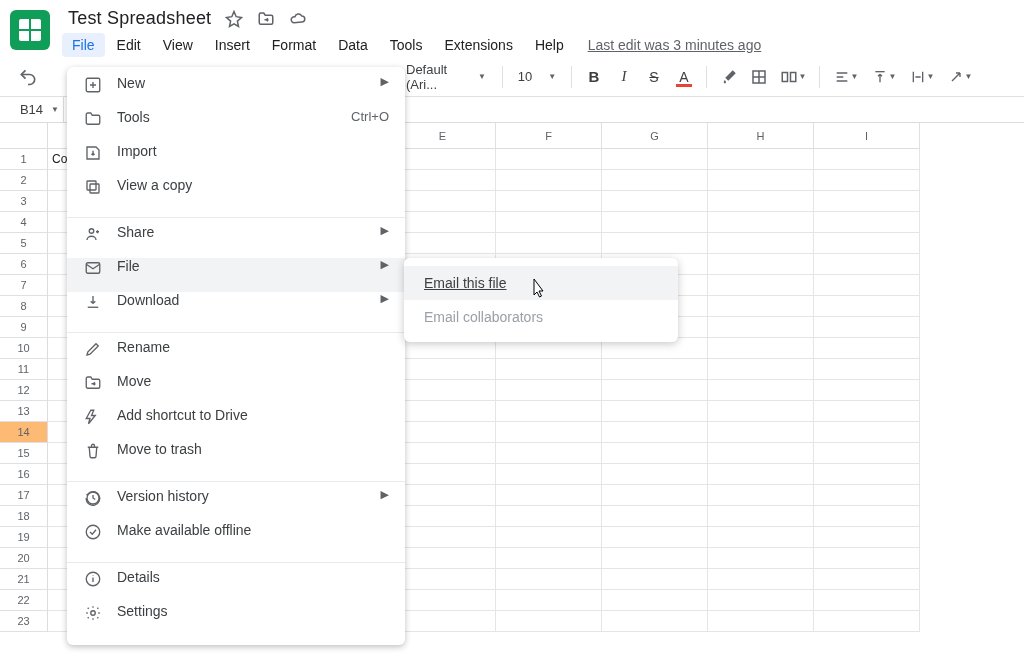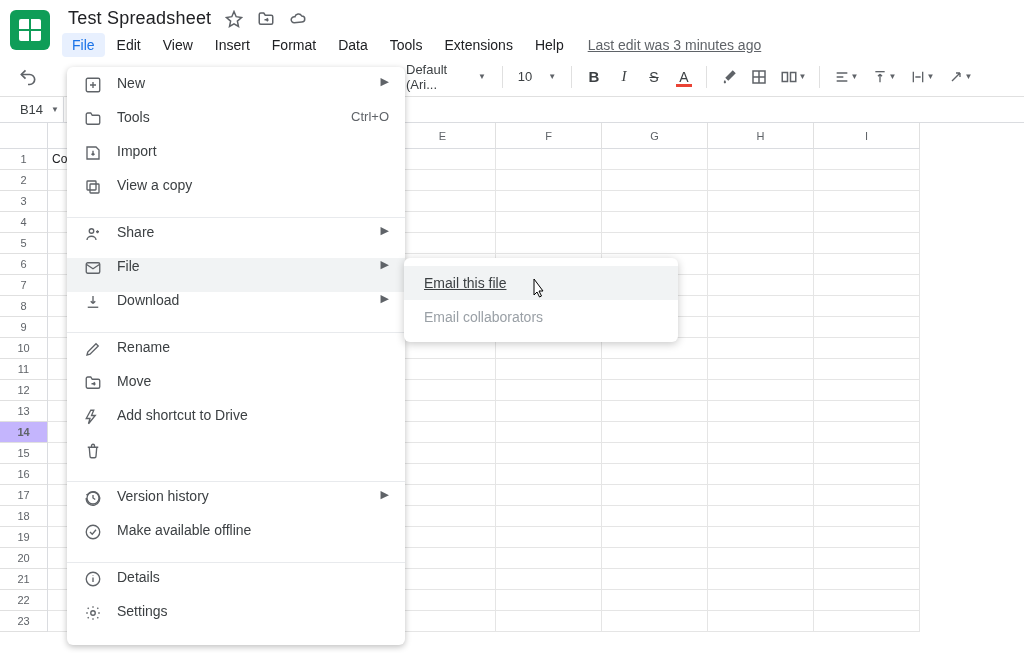--- a/index.html
+++ b/index.html
@@ -84,21 +84,21 @@
   .text-color { position: relative; }
   .text-color::after { content:""; position:absolute; bottom:2px; left:4px; right:4px; height:3px; background:#ea4335; }
   
   .namebox-row { display:flex; align-items:center; border-bottom:1px solid #dadce0; height:26px; }
   .namebox { width:64px; border-right:1px solid #dadce0; height:100%; display:flex; align-items:center; justify-content:center; color:#3c4043; font-size:13px; position:relative;}
   .namebox .tri { position:absolute; right:4px; font-size:8px; color:#5f6368;}
   
   .grid { display:flex; }
   .row-headers { width:48px; border-right:1px solid #dadce0; }
   .row-header { height:21px; border-bottom:1px solid #e0e0e0; display:flex; align-items:center; justify-content:center; color:#5f6368; font-size:11px; background:#fff;}
-  .row-header.selected { background:#c4b5fd;font-weight:bold; }
+  .row-header.selected { background:#fdba74; }
   .col-area { flex:1; }
   .col-headers { display:flex; height:26px; background:#fff; }
   .col-header { border-right:1px solid #e0e0e0; border-bottom:1px solid #dadce0; display:flex; align-items:center; justify-content:center; color:#5f6368; font-size:11px; }
   .cells-row { display:flex; height:21px; }
   .cell { border-right:1px solid #e5e5e5; border-bottom:1px solid #e5e5e5; color:#202124; font-size:12px; padding-left:4px; display:flex; align-items:center;}
   .corner { width:48px; height:26px; border-right:1px solid #dadce0; border-bottom:1px solid #dadce0; }
   
   .file-menu {
     position: absolute;
     left: 67px;
@@ -664,20 +664,21 @@
         </svg>
       </span>
       <span class="fm-label">Add shortcut to Drive</span>
     </div>
     <div class="fm-item">
       <span class="fm-icon">
         <svg viewBox="0 0 24 24" width="18" height="18">
           <path d="M5 7h14M10 7V5a2 2 0 0 1 4 0v2M7 7l1 12a2 2 0 0 0 2 2h4a2 2 0 0 0 2-2l1-12" stroke="#5f6368" stroke-width="1.8" fill="none"></path>
         </svg>
       </span>
+      <span class="fm-label">Move to trash</span>
     </div>
     <div class="fm-divider"></div>
     <div class="fm-item">
       <span class="fm-icon">
         <svg viewBox="0 0 24 24" width="18" height="18">
           <circle cx="12" cy="12" r="8" stroke="#5f6368" stroke-width="1.8" fill="none"></circle>
           <path d="M12 8v4l3 2" stroke="#5f6368" stroke-width="1.8" fill="none"></path>
           <path d="M3 12a9 9 0 1 0 2-5l-2 1" stroke="#5f6368" stroke-width="1.8" fill="none"></path>
         </svg>
       </span>

